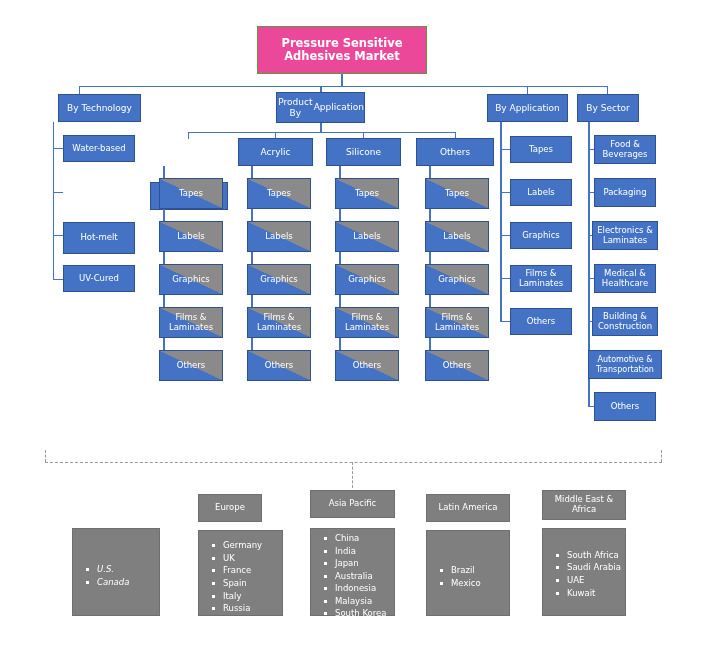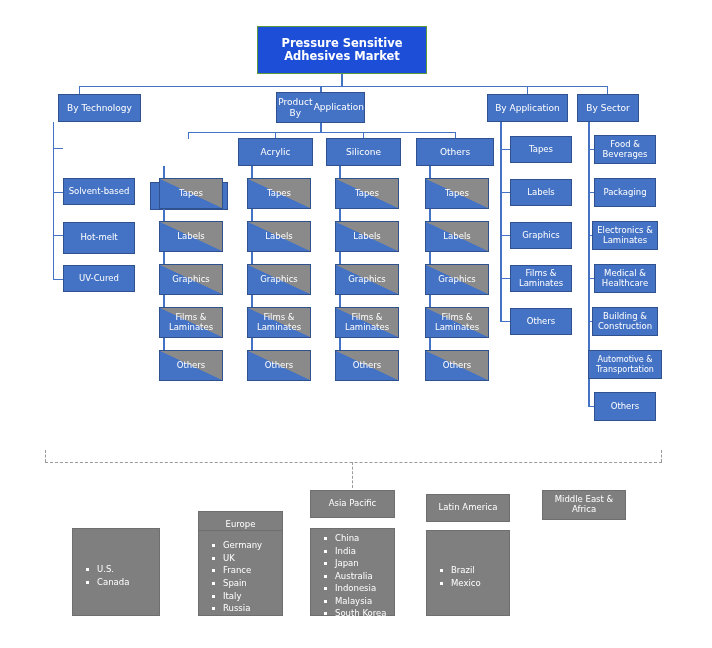--- a/index.html
+++ b/index.html
@@ -5,21 +5,21 @@
   html,body{margin:0;padding:0;background:#ffffff;}
   body{width:712px;height:648px;position:relative;overflow:hidden;
        font-family:"DejaVu Sans","Liberation Sans",sans-serif;
        -webkit-font-smoothing:none;}
   #stage{position:absolute;left:0;top:0;width:712px;height:648px;}
 
   
   .box{position:absolute;box-sizing:border-box;display:flex;align-items:center;
        justify-content:center;text-align:center;color:#ffffff;line-height:1.15;
        border:1px solid #2f528f;}
-  .green{background:#1d4ed8;border-color:#5a9a3d;font-weight:bold;font-size:11.5px;align-items:center;}
+  .green{background:#ec4899;border-color:#5a9a3d;font-weight:bold;font-size:11.5px;align-items:center;}
   .blue{background:#4472c4;border-color:#2f528f;font-size:8.5px;}
   .blue-lg{background:#4472c4;border-color:#2f528f;font-size:9px;}
   .split{border-color:#2f528f;font-size:8.5px;
          background:linear-gradient(to top right,#4472c4 0%,#4472c4 49.6%,#8a8a8a 50.4%,#8a8a8a 100%);}
   .gray{background:#7f7f7f;border:1px solid #6f6f6f;font-size:8.5px;}
   .gray-body{background:#7f7f7f;border:1px solid #6f6f6f;font-size:8.5px;
              display:block;text-align:left;padding:0;}
   .box span{display:block;}
 
   
@@ -56,25 +56,25 @@
   <div class="ln lnv" style="left:320px;top:86px;width:2px;height:9px;"></div>
   <div class="ln lnv" style="left:527px;top:86px;height:9px;"></div>
   <div class="ln lnv" style="left:607px;top:86px;height:9px;"></div>
 
   <div class="box blue-lg" style="left:38px;top:94px;width:83px;height:28px;margin-left:20px;">
     <span>By Technology</span>
   </div>
   <div class="ln lnv" style="left:53px;top:122px;height:158px;"></div>
 
   <div class="ln lnh" style="left:53px;top:148px;width:10px;"></div>
+  <div class="box blue" style="left:63px;top:135px;width:72px;height:27px;">
+    <span>Water-based</span>
+  </div>
 
   <div class="ln lnh" style="left:53px;top:192px;width:10px;"></div>
-  <div class="box blue" style="left:63px;top:178px;width:72px;height:27px;">
-    <span>Solvent-based</span>
-  </div>
 
   <div class="ln lnh" style="left:53px;top:235px;width:10px;"></div>
   <div class="box blue" style="left:63px;top:222px;width:72px;height:32px;align-items:center;">
     <span>Hot-melt</span>
   </div>
 
   <div class="ln lnh" style="left:53px;top:279px;width:10px;"></div>
   <div class="box blue" style="left:63px;top:265px;width:72px;height:27px;text-align:right;">
     <span>UV-Cured</span>
   </div>
@@ -256,30 +256,30 @@
   <div class="ln lnh" style="left:588px;top:406px;width:9px;"></div>
   <div class="box blue" style="left:594px;top:392px;width:62px;height:29px;">
     <span>Others</span>
   </div>
 
   <div class="dash-h" style="left:45px;top:462px;width:617px;"></div>
   <div class="dash-v" style="left:45px;top:450px;height:12px;"></div>
   <div class="dash-v" style="left:661px;top:450px;height:12px;"></div>
   <div class="dash-v" style="left:352px;top:462px;height:26px;"></div>
 
-  <div class="gray-body box" style="left:72px;top:528px;width:88px;height:88px;">
+  <div class="gray-body box" style="left:72px;top:528px;width:88px;height:88px;font-style:italic;">
     <div class="bwrap">
       <ul class="blist">
         <li>U.S.</li>
         <li>Canada</li>
       </ul>
     </div>
   </div>
 
-  <div class="box gray" style="left:198px;top:511px;width:85px;height:28px;">
+  <div class="box gray" style="left:198px;top:494px;width:64px;height:28px;">
     <span>Europe</span>
   </div>
   <div class="gray-body box" style="left:198px;top:530px;width:85px;height:86px;">
     <div class="bwrap">
       <ul class="blist">
         <li>Germany</li>
         <li>UK</li>
         <li>France</li>
         <li>Spain</li>
         <li>Italy</li>
@@ -314,14 +314,24 @@
         <li>Brazil</li>
         <li>Mexico</li>
       </ul>
     </div>
   </div>
 
   <div class="box gray" style="left:542px;top:490px;width:84px;height:30px;flex-direction:column;">
     <span>Middle East &amp;</span>
     <span>Africa</span>
   </div>
+  <div class="gray-body box" style="left:542px;top:528px;width:84px;height:88px;">
+    <div class="bwrap">
+      <ul class="blist" style="padding-top:4px;">
+        <li>South Africa</li>
+        <li>Saudi Arabia</li>
+        <li>UAE</li>
+        <li>Kuwait</li>
+      </ul>
+    </div>
+  </div>
 
 </div>
 
 </body></html>

